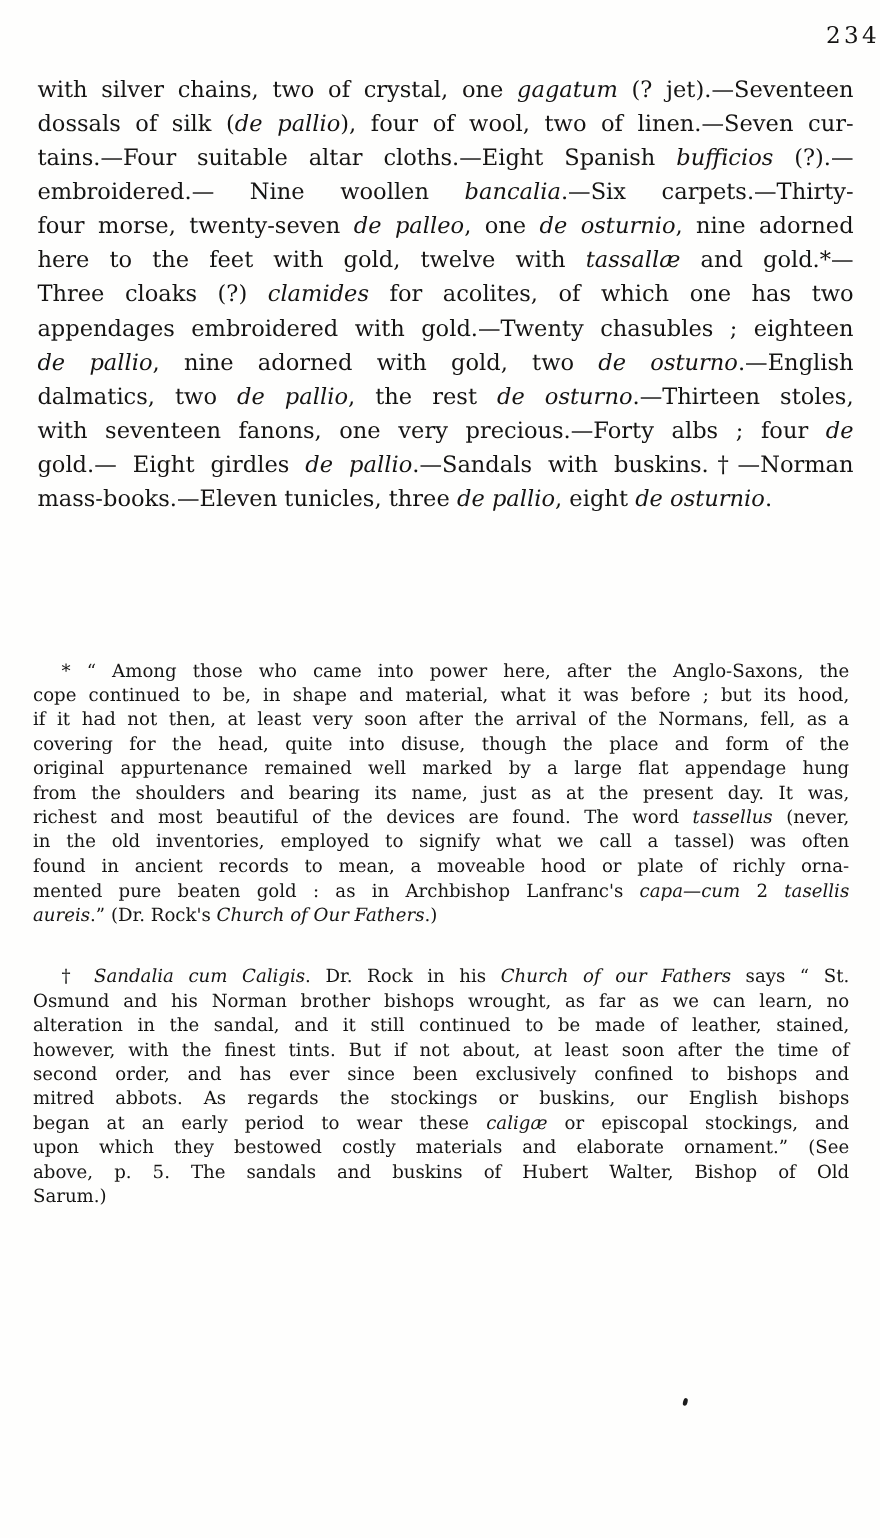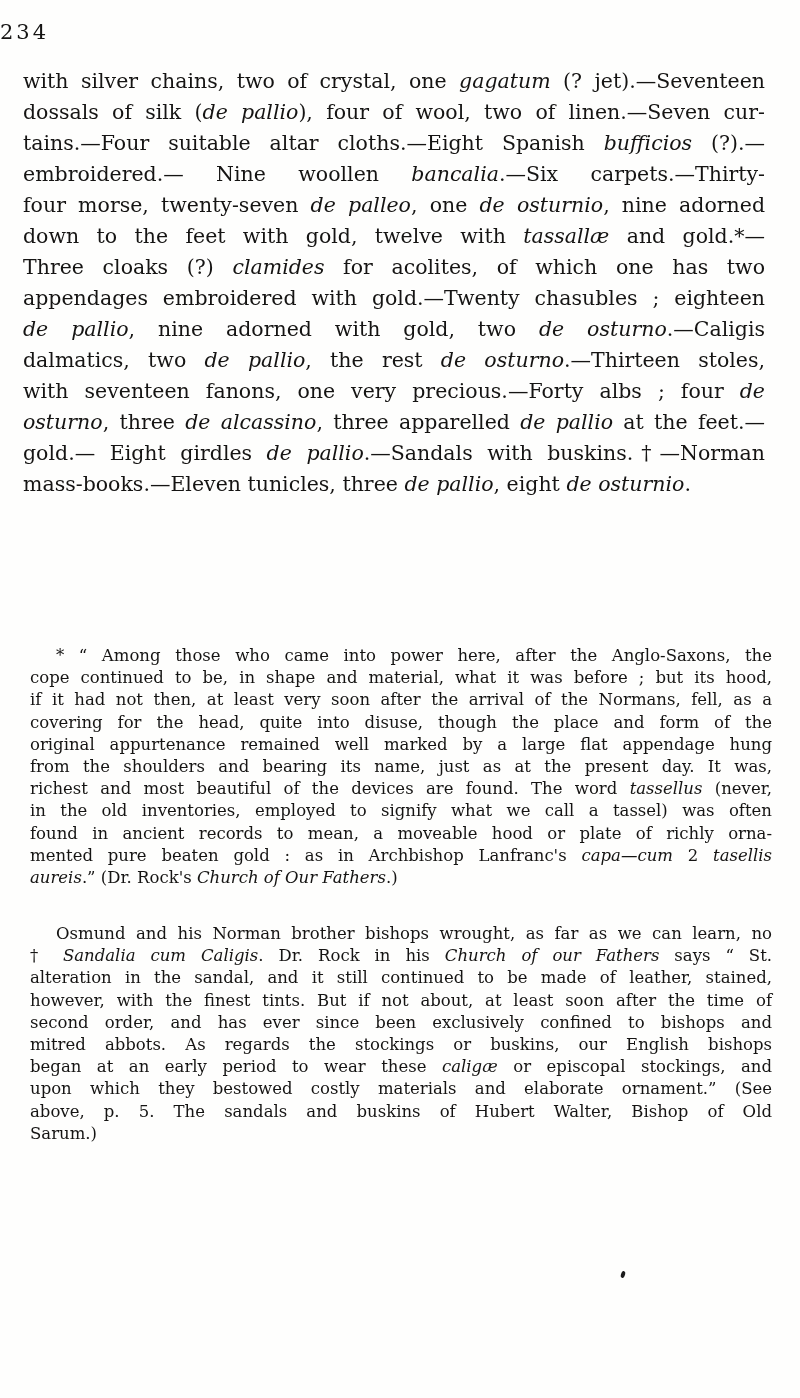--- a/index.html
+++ b/index.html
@@ -13,42 +13,42 @@
     position: relative;
     overflow: hidden;
     font-family: "DejaVu Serif", "Liberation Serif", serif;
     color: #151413;
   }
   .page-number {
     position: absolute;
     top: 20px;
     left: 0;
     right: 0;
-    text-align: left;
+    text-align: right;
     font-size: 21px;
     letter-spacing: 3px;
   }
   .body-text {
     position: absolute;
     top: 66px;
-    left: 23px;
+    left: 34px;
     width: 742px;
     font-size: 20.5px;
     line-height: 31px;
   }
   .footnote {
     position: absolute;
     left: 30px;
     width: 742px;
     font-size: 16.5px;
     line-height: 22.2px;
   }
   .footnote-1 { top: 599px; }
   .footnote-2 { top: 877px; }
-  .footnote .line:first-child { text-indent: 26px; margin-top: 46px; }
+  .footnote .line:first-child { text-indent: 26px; }
   .line {
     text-align: justify;
     text-align-last: justify;
   }
   .line.last {
     text-align-last: left;
   }
   .it { font-style: italic; }
   .ink-speck {
     position: absolute;
@@ -65,48 +65,47 @@
 <body>
 
 <div class="page-number">234</div>
 
 <div class="body-text">
     <div class="line"><span>with silver chains, two of crystal, one </span><span class="it">gagatum</span><span> (? jet).—Seventeen</span></div>
     <div class="line"><span>dossals of silk (</span><span class="it">de pallio</span><span>), four of wool, two of linen.—Seven cur-</span></div>
     <div class="line"><span>tains.—Four suitable altar cloths.—Eight Spanish </span><span class="it">bufficios</span><span> (?).—</span></div>
     <div class="line"><span>embroidered.— Nine woollen </span><span class="it">bancalia</span><span>.—Six carpets.—Thirty-</span></div>
     <div class="line"><span>four morse, twenty-seven </span><span class="it">de palleo</span><span>, one </span><span class="it">de osturnio</span><span>, nine adorned</span></div>
-    <div class="line"><span>down to the feet with gold, twelve with </span><span class="it">tassallæ</span><span> and gold.*—</span></div>
+    <div class="line"><span>here to the feet with gold, twelve with </span><span class="it">tassallæ</span><span> and gold.*—</span></div>
     <div class="line"><span>Three cloaks (?) </span><span class="it">clamides</span><span> for acolites, of which one has two</span></div>
     <div class="line"><span>appendages embroidered with gold.—Twenty chasubles ; eighteen</span></div>
-    <div class="line"><span class="it">de pallio</span><span>, nine adorned with gold, two </span><span class="it">de osturno</span><span>.—Caligis</span></div>
+    <div class="line"><span class="it">de pallio</span><span>, nine adorned with gold, two </span><span class="it">de osturno</span><span>.—English</span></div>
     <div class="line"><span>dalmatics, two </span><span class="it">de pallio</span><span>, the rest </span><span class="it">de osturno</span><span>.—Thirteen stoles,</span></div>
     <div class="line"><span>with seventeen fanons, one very precious.—Forty albs ; four </span><span class="it">de</span></div>
-    <div class="line"><span class="it">osturno</span><span>, three </span><span class="it">de alcassino</span><span>, three apparelled </span><span class="it">de pallio</span><span> at the feet.—</span></div>
     <div class="line"><span>gold.— Eight girdles </span><span class="it">de pallio</span><span>.—Sandals with buskins.†—Norman</span></div>
     <div class="line last"><span>mass-books.—Eleven tunicles, three </span><span class="it">de pallio</span><span>, eight </span><span class="it">de osturnio</span><span>.</span></div>
   </div>
 
 <div class="footnote footnote-1">
     <div class="line"><span>* “ Among those who came into power here, after the Anglo-Saxons, the</span></div>
     <div class="line"><span>cope continued to be, in shape and material, what it was before ; but its hood,</span></div>
     <div class="line"><span>if it had not then, at least very soon after the arrival of the Normans, fell, as a</span></div>
     <div class="line"><span>covering for the head, quite into disuse, though the place and form of the</span></div>
     <div class="line"><span>original appurtenance remained well marked by a large flat appendage hung</span></div>
     <div class="line"><span>from the shoulders and bearing its name, just as at the present day.  It was,</span></div>
     <div class="line"><span>richest and most beautiful of the devices are found.  The word </span><span class="it">tassellus</span><span> (never,</span></div>
     <div class="line"><span>in the old inventories, employed to signify what we call a tassel) was often</span></div>
     <div class="line"><span>found in ancient records to mean, a moveable hood or plate of richly orna-</span></div>
     <div class="line"><span>mented pure beaten gold :  as in Archbishop Lanfranc's </span><span class="it">capa—cum</span><span> 2 </span><span class="it">tasellis</span></div>
     <div class="line last"><span class="it">aureis</span><span>.”  (Dr. Rock's </span><span class="it">Church of Our Fathers</span><span>.)</span></div>
   </div>
 
 <div class="footnote footnote-2">
+    <div class="line"><span>† </span><span class="it">Sandalia cum Caligis</span><span>.  Dr. Rock in his </span><span class="it">Church of our Fathers</span><span> says “ St.</span></div>
     <div class="line"><span>Osmund and his Norman brother bishops wrought, as far as we can learn, no</span></div>
-    <div class="line"><span>† </span><span class="it">Sandalia cum Caligis</span><span>.  Dr. Rock in his </span><span class="it">Church of our Fathers</span><span> says “ St.</span></div>
     <div class="line"><span>alteration in the sandal, and it still continued to be made of leather, stained,</span></div>
     <div class="line"><span>however, with the finest tints.  But if not about, at least soon after the time of</span></div>
     <div class="line"><span>second order, and has ever since been exclusively confined to bishops and</span></div>
     <div class="line"><span>mitred abbots.  As regards the stockings or buskins, our English bishops</span></div>
     <div class="line"><span>began at an early period to wear these </span><span class="it">caligæ</span><span> or episcopal stockings, and</span></div>
     <div class="line"><span>upon which they bestowed costly materials and elaborate ornament.”  (See</span></div>
     <div class="line"><span>above, p. 5.  The sandals and buskins of Hubert Walter, Bishop of Old</span></div>
     <div class="line last"><span>Sarum.)</span></div>
   </div>
 

